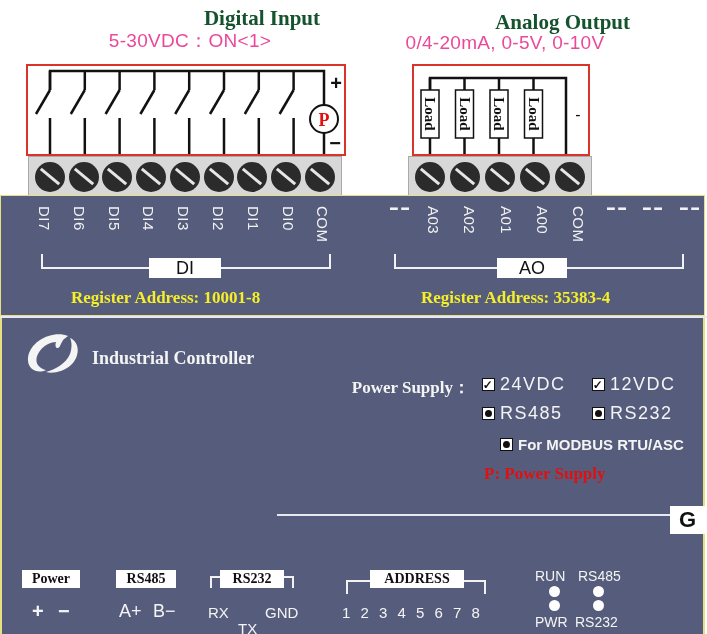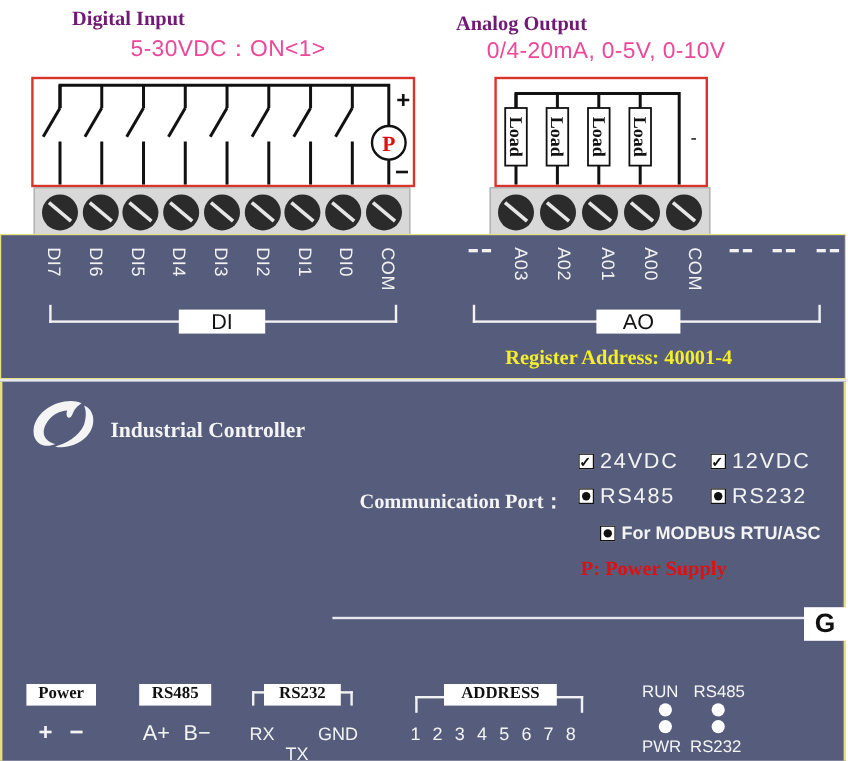--- a/index.html
+++ b/index.html
@@ -1,18 +1,18 @@
 <!DOCTYPE html>
 <html><head>
 <meta charset="utf-8">
 <style>
   html, body { margin: 0; padding: 0; background: #ffffff; }
   body { width: 707px; height: 634px; position: relative; overflow: hidden; font-family: "Liberation Sans", sans-serif; }
   .abs { position: absolute; }
-  .title-serif { font-family: "Liberation Serif", serif; font-weight: bold; font-size: 17px; color: #701a75; text-align: left; }
+  .title-serif { font-family: "Liberation Serif", serif; font-weight: bold; font-size: 21px; color: #14532d; text-align: right; }
   .title-sans { font-family: "Liberation Sans", sans-serif; font-size: 19px; color: #ec4899; text-align: center; letter-spacing: 0.3px; }
 
   
   .wire-box { border: 2px solid #d9332a; background: #fff; box-sizing: border-box; }
   .strip { background: #d8d8d8; border: 1px solid #aaa; box-sizing: border-box; display: flex; align-items: center; justify-content: space-around; padding: 0 4px; }
   .screw { width: 30px; height: 30px; border-radius: 50%; background: #2b2b2b; position: relative; }
   .screw::after { content: ""; position: absolute; left: 3px; top: 13px; width: 24px; height: 3px; background: #e6e6e6; transform: rotate(40deg); }
 
   
   .panel-top { left: 0; top: 195px; width: 705px; height: 121px; background: #565d7c; border: 1px solid #e6e080; box-sizing: border-box; }
@@ -155,56 +155,57 @@
       <div class="vlabel" style="left: 104.6px; top: 10px;">DI5</div>
       <div class="vlabel" style="left: 139.4px; top: 10px;">DI4</div>
       <div class="vlabel" style="left: 174.2px; top: 10px;">DI3</div>
       <div class="vlabel" style="left: 209px; top: 10px;">DI2</div>
       <div class="vlabel" style="left: 243.8px; top: 10px;">DI1</div>
       <div class="vlabel" style="left: 278.6px; top: 10px;">DI0</div>
       <div class="vlabel" style="left: 313.4px; top: 10px;">COM</div>
     </div>
   <div class="bracket" style="left:40px; top:58px; width:290px; height:15px;"></div>
   <div class="tag" style="left:148px; top:62px; width:72px; height:20px; font-size:18px; line-height:20px;">DI</div>
+  <div class="yellow" style="left:70px; top:92px;">Register Address: 10001-8</div>
 
   <div id="ao-labels">
       <div class="vlabel" style="left: 388px; top: 10px; font-weight: bold; letter-spacing: 2px; font-size: 20px;">¦</div>
       <div class="vlabel" style="left: 424.2px; top: 10px;">A03</div>
       <div class="vlabel" style="left: 460.4px; top: 10px;">A02</div>
       <div class="vlabel" style="left: 496.6px; top: 10px;">A01</div>
       <div class="vlabel" style="left: 532.8px; top: 10px;">A00</div>
       <div class="vlabel" style="left: 569px; top: 10px;">COM</div>
       <div class="vlabel" style="left: 605.2px; top: 10px; font-weight: bold; letter-spacing: 2px; font-size: 20px;">¦</div>
       <div class="vlabel" style="left: 641.4px; top: 10px; font-weight: bold; letter-spacing: 2px; font-size: 20px;">¦</div>
       <div class="vlabel" style="left: 677.6px; top: 10px; font-weight: bold; letter-spacing: 2px; font-size: 20px;">¦</div>
     </div>
   <div class="bracket" style="left:393px; top:58px; width:290px; height:15px;"></div>
   <div class="tag" style="left:496px; top:62px; width:70px; height:20px; font-size:18px; line-height:20px;">AO</div>
-  <div class="yellow" style="left:420px; top:92px;">Register Address: 40001-4</div>
+  <div class="yellow" style="left:420px; top:92px;">Register Address: 35383-4</div>
 </div>
 
 <div class="abs divider"></div>
 
 <div class="abs panel-main">
   <svg width="60" height="44" viewBox="0 0 60 44" style="position:absolute; left:22px; top:14px;">
     <path d="M44 4 C30 -2 6 8 4 26 C3 38 14 42 22 38 C14 36 10 30 14 22 C18 14 26 10 32 10 C30 16 34 18 36 14 C38 10 38 8 44 4 Z" fill="#f4f4f4"></path>
     <path d="M46 6 C56 10 56 24 48 32 C40 40 28 42 22 40 C30 38 42 32 46 22 C48 16 48 10 46 6 Z" fill="#f4f4f4"></path>
   </svg>
   <div class="white-serif" style="left:90px; top:30px; font-size:18px;">Industrial Controller</div>
 
+  <div class="white-serif" style="left:300px; top:58px; width:168px; text-align:right; font-size:17px;">Power Supply：</div>
   <div class="opt" style="left:480px; top:56px;">
     <span class="box">✓</span>
     <span>24VDC</span>
   </div>
   <div class="opt" style="left:590px; top:56px;">
     <span class="box">✓</span>
     <span>12VDC</span>
   </div>
 
-  <div class="white-serif" style="left:260px; top:88px; width:208px; text-align:right; font-size:17px;">Communication Port：</div>
   <div class="opt" style="left:480px; top:85px;">
     <span class="box">
         <span class="dot"></span>
       </span>
     <span>RS485</span>
   </div>
   <div class="opt" style="left:590px; top:85px;">
     <span class="box">
         <span class="dot"></span>
       </span>

